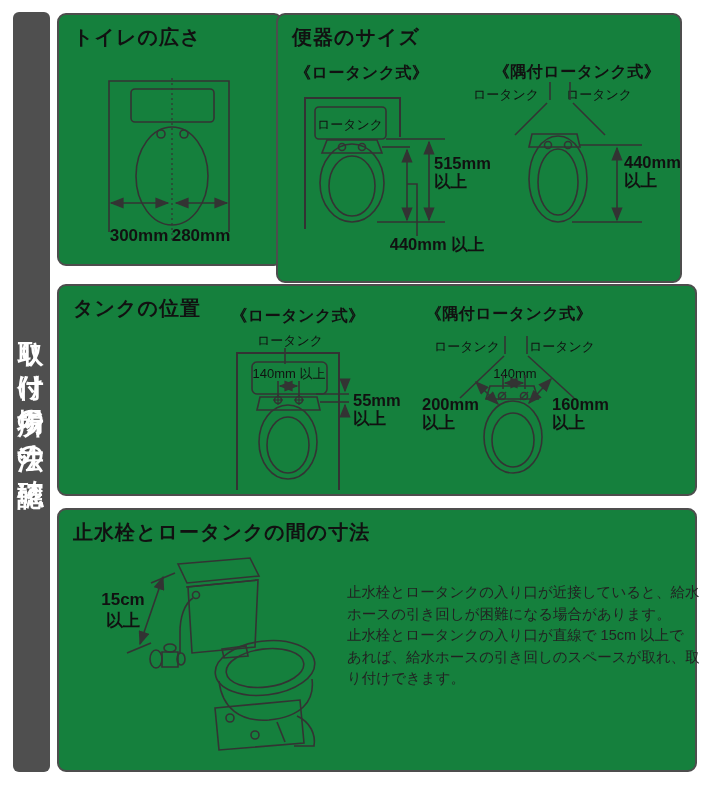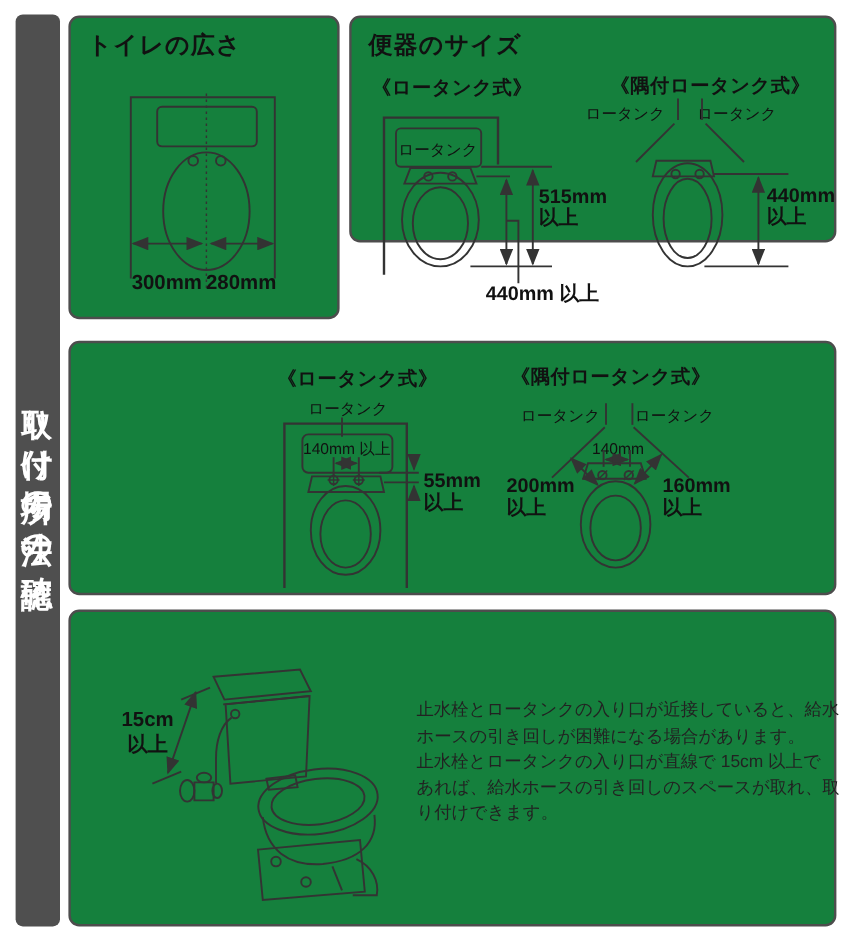--- a/index.html
+++ b/index.html
@@ -7,21 +7,21 @@
         font-family:"Liberation Sans",sans-serif;color:#111;}
   .sidebar{position:absolute;left:13px;top:12px;width:37px;height:760px;
            background:#4f4f4f;border-radius:6px;}
   .sidebar-text{position:absolute;left:50%;top:50%;transform:translate(-50%,-50%);
            writing-mode:vertical-rl;text-orientation:upright;color:#fff;
            font-size:26px;font-weight:bold;letter-spacing:2px;white-space:nowrap;}
   .panel{position:absolute;background:#15803d;border:2px solid #4d4d4d;border-radius:9px;box-sizing:border-box;}
   .panel-title{position:absolute;left:14px;top:9px;margin:0;font-size:20px;font-weight:bold;
            color:#111;letter-spacing:1px;white-space:nowrap;}
   .p1{left:57px;top:13px;width:226px;height:253px;}
-  .p2{left:291px;top:13px;width:406px;height:189px;}
+  .p2{left:276px;top:13px;width:406px;height:270px;}
   .p3{left:57px;top:284px;width:640px;height:212px;}
   .p4{left:57px;top:508px;width:640px;height:264px;}
   .dg{position:absolute;}
   svg{overflow:visible;}
   svg text{font-family:"Liberation Sans",sans-serif;fill:#111;}
   .sub{font-size:16px;font-weight:bold;letter-spacing:0.5px;}
   .lbl{font-size:13px;}
   .dim{font-size:16.5px;font-weight:bold;}
   .dim-lg{font-size:17px;font-weight:bold;}
   .dim-sm{font-size:13px;}
@@ -130,20 +130,21 @@
         <line class="ln" x1="108" y1="93" x2="170" y2="93"></line>
         <line class="ln" x1="100" y1="170" x2="170" y2="170"></line>
       </g>
       <line class="ln" x1="145" y1="96" x2="145" y2="168" marker-start="url(#a3)" marker-end="url(#a3)"></line>
       <text class="dim" x="152" y="116">440mm</text>
       <text class="dim" x="152" y="134">以上</text>
     </svg>
   </section>
 
   <section class="panel p3">
+    <h2 class="panel-title">タンクの位置</h2>
 
     <svg class="dg" style="left:173px;top:8px;" width="185" height="202" viewBox="0 0 185 202">
       <defs>
         <marker id="a4" viewBox="0 0 10 8" refX="9" refY="4" markerWidth="9" markerHeight="7" orient="auto-start-reverse">
           <path d="M0,0L10,4L0,8z" fill="#333"></path>
         </marker>
       </defs>
       <text class="sub" x="66" y="27" text-anchor="middle">《ロータンク式》</text>
       <text class="lbl" x="58" y="51" text-anchor="middle">ロータンク</text>
       <line class="ln" x1="53" y1="54" x2="53" y2="70"></line>
@@ -213,20 +214,21 @@
         <line class="ln" x1="149" y1="85" x2="127" y2="109" marker-start="url(#a5)" marker-end="url(#a5)"></line>
       </g>
       <text class="dim" x="20" y="116">200mm</text>
       <text class="dim" x="20" y="134">以上</text>
       <text class="dim" x="150" y="116">160mm</text>
       <text class="dim" x="150" y="134">以上</text>
     </svg>
   </section>
 
   <section class="panel p4">
+    <h2 class="panel-title">止水栓とロータンクの間の寸法</h2>
 
     <svg class="dg" style="left:13px;top:36px;" width="285" height="225" viewBox="0 0 285 225">
       <defs>
         <marker id="a6" viewBox="0 0 10 8" refX="9" refY="4" markerWidth="9" markerHeight="7" orient="auto-start-reverse">
           <path d="M0,0L10,4L0,8z" fill="#333"></path>
         </marker>
       </defs>
       <g>
         <path class="ln" d="M106,18 L178,12 L187,30 L115,37 z"></path>
         <line class="ln" x1="114" y1="41" x2="186" y2="34"></line>

